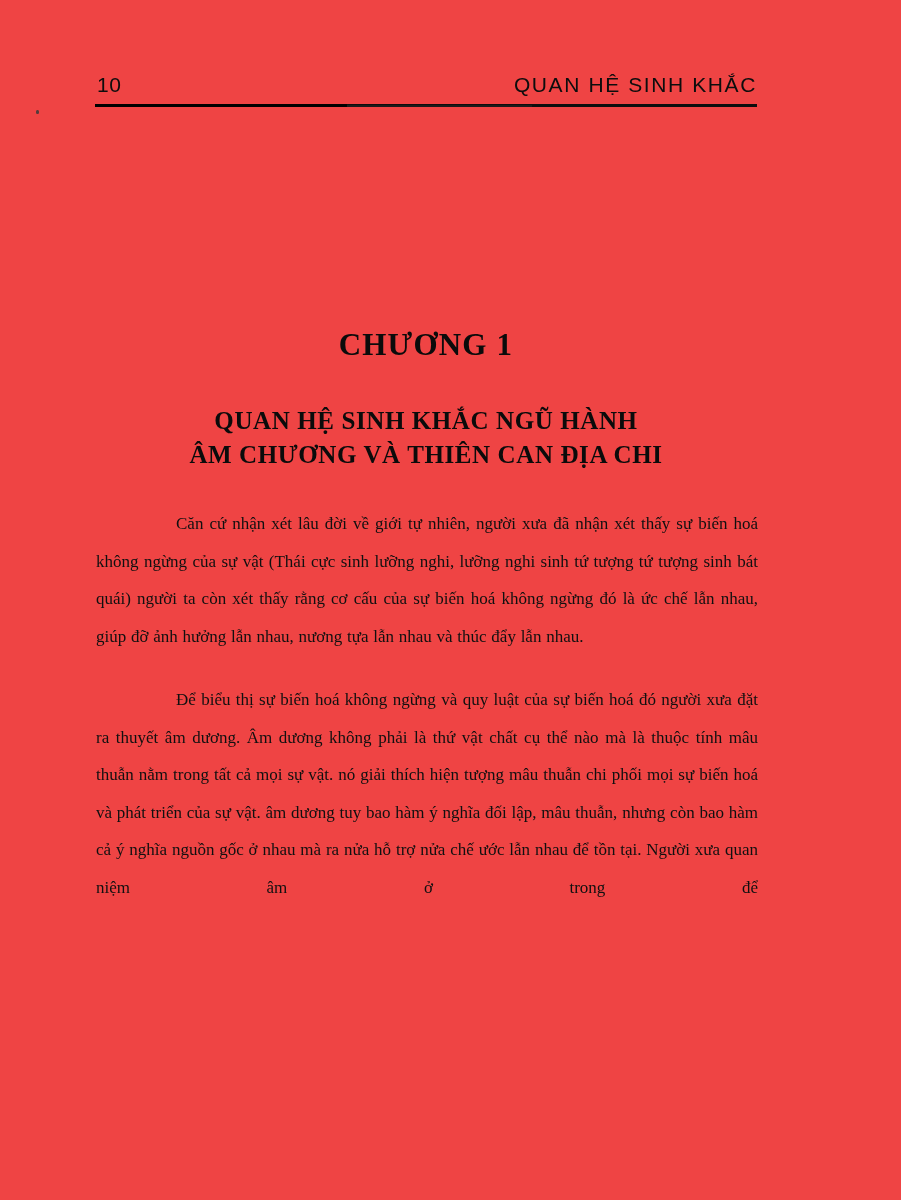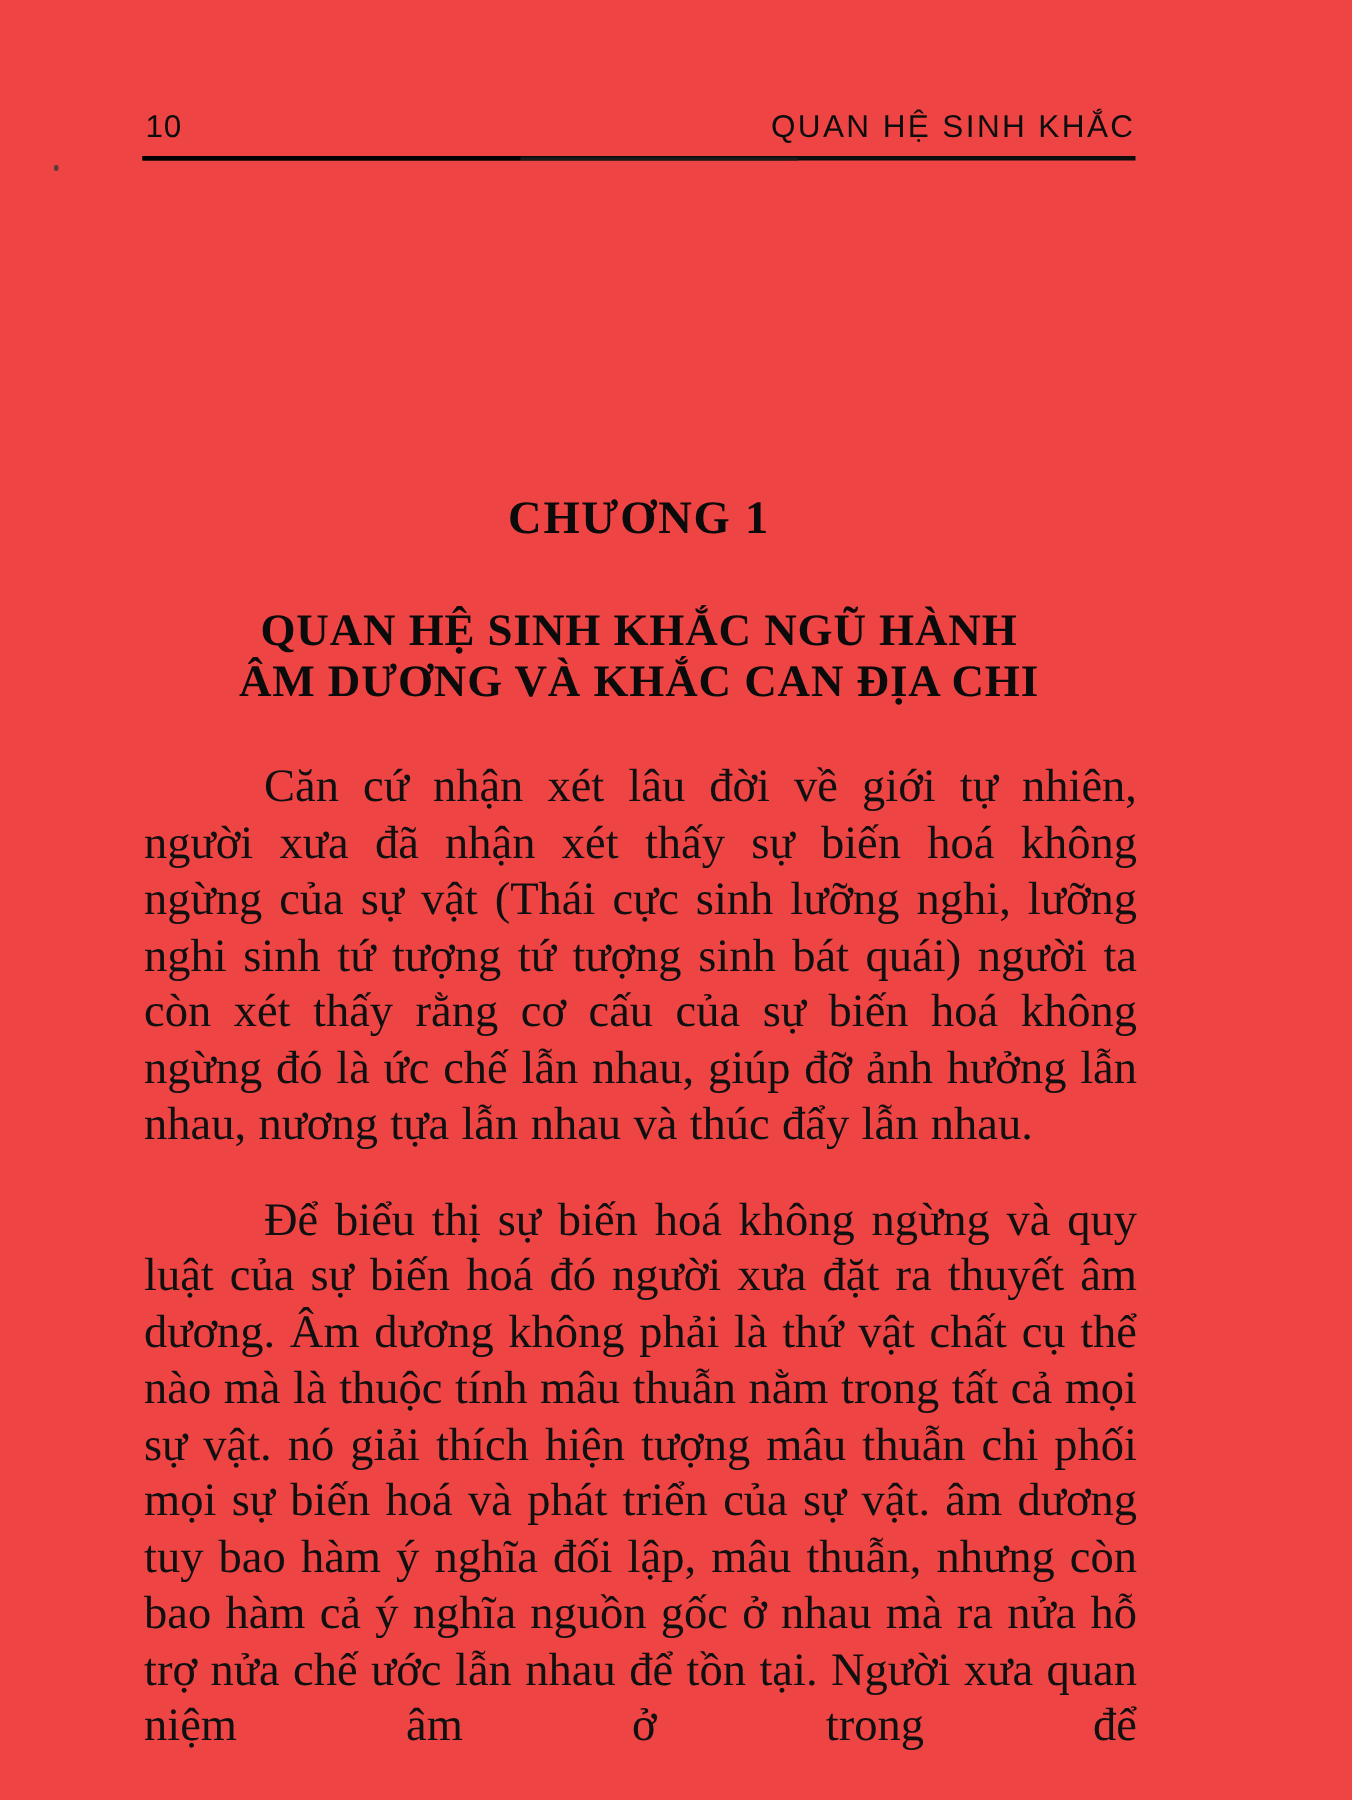--- a/index.html
+++ b/index.html
@@ -107,38 +107,38 @@
     letter-spacing: 1.2px;
     line-height: 38px;
     color: #0b0b0b;
   }
   .chapter-title {
     margin-top: 40px;
   }
   .chapter-title .tline {
     font-family: "Liberation Serif", "DejaVu Serif", serif;
     font-weight: 700;
-    font-size: 30px;
+    font-size: 25px;
     letter-spacing: 0.6px;
     line-height: 34px;
     color: #0b0b0b;
     white-space: nowrap;
   }
 
   
   .body-col {
     position: absolute;
     left: 96px;
     top: 505px;
     width: 662px;
   }
   p.para {
     margin: 0;
     font-family: "Liberation Serif", "DejaVu Serif", serif;
-    font-size: 31px;
+    font-size: 17px;
     line-height: 37.5px;
     color: #101010;
     text-align: justify;
     text-align-last: left;
     text-indent: 80px;
     word-spacing: 0.5px;
     hyphens: none;
   }
   p.para + p.para {
     margin-top: 26px;
@@ -158,21 +158,21 @@
   <div class="runhead">
     <div class="folio">10</div>
     <div class="title">QUAN HỆ SINH KHẮC</div>
     <div class="rule"></div>
   </div>
 
   <div class="chapter-head">
     <div class="chapter-number">CHƯƠNG 1</div>
     <div class="chapter-title">
       <div class="tline">QUAN HỆ SINH KHẮC NGŨ HÀNH</div>
-      <div class="tline">ÂM DƯƠNG VÀ KHẮC CAN ĐỊA CHI</div>
+      <div class="tline">ÂM CHƯƠNG VÀ THIÊN CAN ĐỊA CHI</div>
     </div>
   </div>
 
   <div class="body-col">
     <p class="para">Căn cứ nhận xét lâu đời về giới tự nhiên, người xưa đã nhận xét thấy sự biến hoá không ngừng của sự vật (Thái cực sinh lưỡng nghi, lưỡng nghi sinh tứ tượng tứ tượng sinh bát quái) người ta còn xét thấy rằng cơ cấu của sự biến hoá không ngừng đó là ức chế lẫn nhau, giúp đỡ ảnh hưởng lẫn nhau, nương tựa lẫn nhau và thúc đẩy lẫn nhau.</p>
     <p class="para tail">Để biểu thị sự biến hoá không ngừng và quy luật của sự biến hoá đó người xưa đặt ra thuyết âm dương. Âm dương không phải là thứ vật chất cụ thể nào mà là thuộc tính mâu thuẫn nằm trong tất cả mọi sự vật. nó giải thích hiện tượng mâu thuẫn chi phối mọi sự biến hoá và phát triển của sự vật. âm dương tuy bao hàm ý nghĩa đối lập, mâu thuẫn, nhưng còn bao hàm cả ý nghĩa nguồn gốc ở nhau mà ra nửa hỗ trợ nửa chế ước lẫn nhau để tồn tại. Người xưa quan niệm âm ở trong để</p>
   </div>
 
 </div>
 

